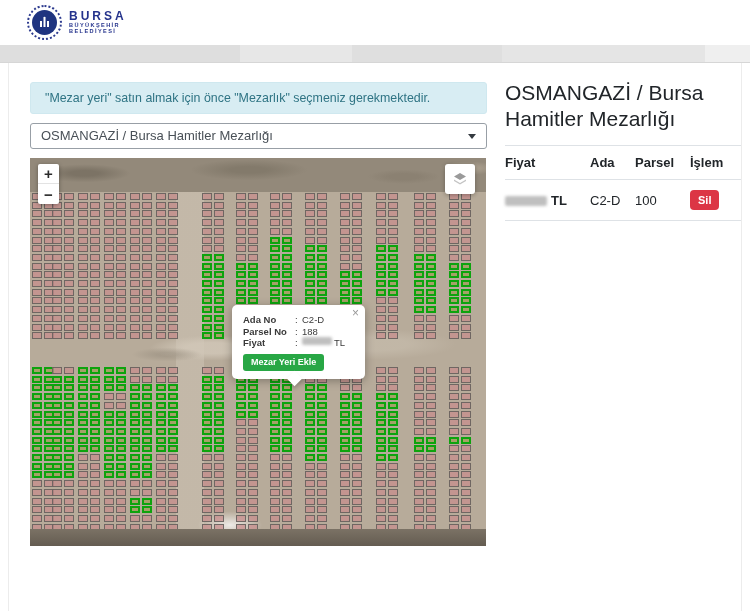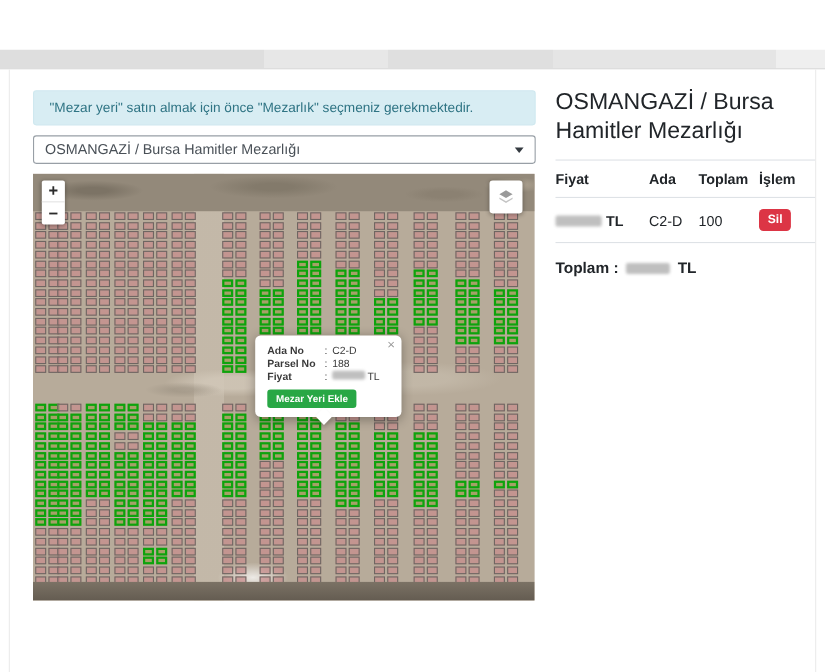--- a/index.html
+++ b/index.html
@@ -95,20 +95,37 @@
   .sil-btn { background:#dc3545; color:#fff; border:none; border-radius:4px; font-size:11px;
     padding:4px 8px; cursor:pointer; font-weight:bold; }
   .total { margin-top:14px; font-size:14px; font-weight:bold; color:#212529; }
   .buy-btn { margin-top:17px; background:#0d6efd; color:#fff; border:none; border-radius:4px;
     font-size:13px; padding:6px 12px; cursor:pointer; }
 </style>
 </head>
 <body>
 
 <div class="header">
+  <div class="logo">
+    <div class="emblem-ring">
+      <div class="emblem">
+        <svg width="13" height="13" viewBox="0 0 13 13">
+          <rect x="2" y="5" width="2" height="6" fill="#fff"></rect>
+          <rect x="5.5" y="3" width="2" height="8" fill="#fff"></rect>
+          <rect x="9" y="5" width="2" height="6" fill="#fff"></rect>
+          <circle cx="6.5" cy="2" r="1.2" fill="#fff"></circle>
+        </svg>
+      </div>
+    </div>
+    <div class="logo-text">
+      <span class="logo-l1">BURSA</span>
+      <span class="logo-l2">BÜYÜKŞEHİR</span>
+      <span class="logo-l3">BELEDİYESİ</span>
+    </div>
+  </div>
 </div>
 
 <div class="subband"></div>
 <div class="card-edge" style="left:8px;"></div>
 <div class="card-edge" style="left:741px;"></div>
 
 <div class="alert">"Mezar yeri" satın almak için önce "Mezarlık" seçmeniz gerekmektedir.</div>
 
 <div class="select" role="combobox">
   <span>OSMANGAZİ / Bursa Hamitler Mezarlığı</span>
@@ -1165,34 +1182,29 @@
   </div>
 </div>
 
 <div class="panel">
   <div class="panel-title">OSMANGAZİ / Bursa Hamitler Mezarlığı</div>
 
   <div class="ptable">
     <div class="trow thead">
       <span class="c1">Fiyat</span>
       <span class="c2">Ada</span>
-      <span class="c3">Toplam</span>
+      <span class="c3">Parsel</span>
       <span class="c4">İşlem</span>
     </div>
     <div class="trow tdata">
       <span class="c1">
         <span class="redact" style="width:42px;height:10px;"></span><span class="price-suffix">TL</span>
       </span>
       <span class="c2">C2-D</span>
       <span class="c3">100</span>
       <span class="c4">
         <button class="sil-btn">Sil</button>
       </span>
     </div>
   </div>
 
-  <div class="total">
-    <span>Toplam :</span>
-    <span class="redact" style="width:40px;height:10px;margin:0 3px;"></span>
-    <span>TL</span>
-  </div>
 
 </div>
 
 </body></html>

